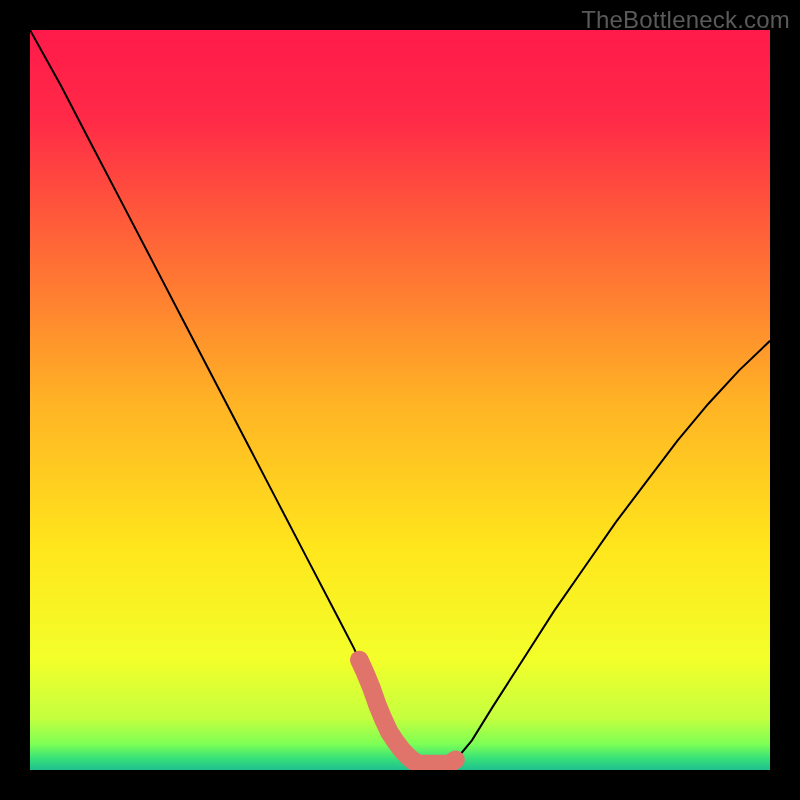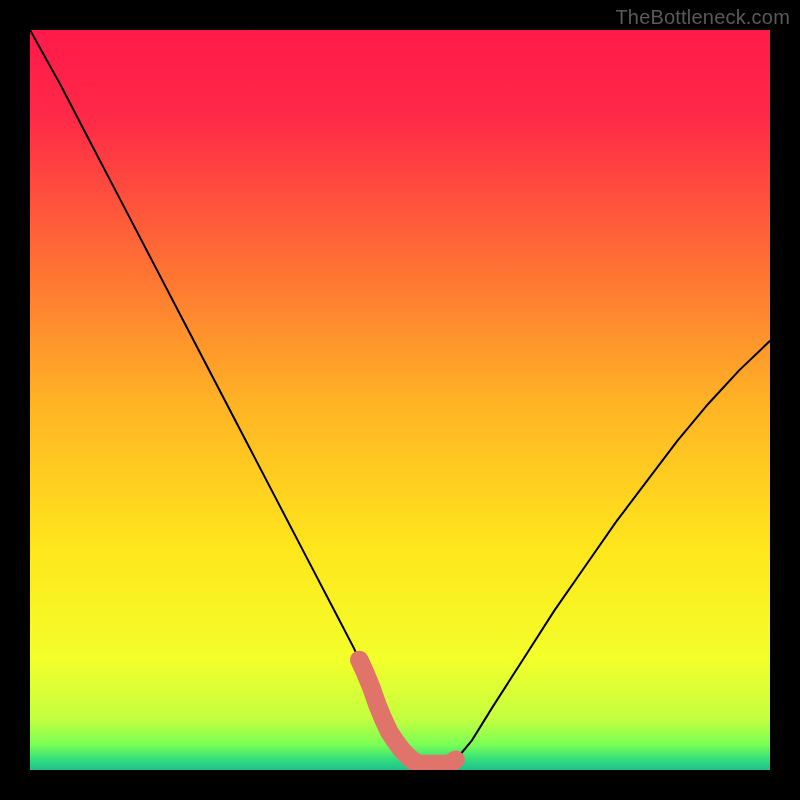--- a/index.html
+++ b/index.html
@@ -15,21 +15,21 @@
     position: relative;
     width: 800px;
     height: 800px;
     background: #000;
   }
   .watermark {
     position: absolute;
     top: 6px;
     right: 10px;
     color: #5a5a5a;
-    font-size: 20px;
+    font-size: 24px;
     font-weight: 400;
     letter-spacing: 0.2px;
     z-index: 5;
   }
   .plot-wrap {
     position: absolute;
     left: 30px;
     top: 30px;
     width: 740px;
     height: 740px;

